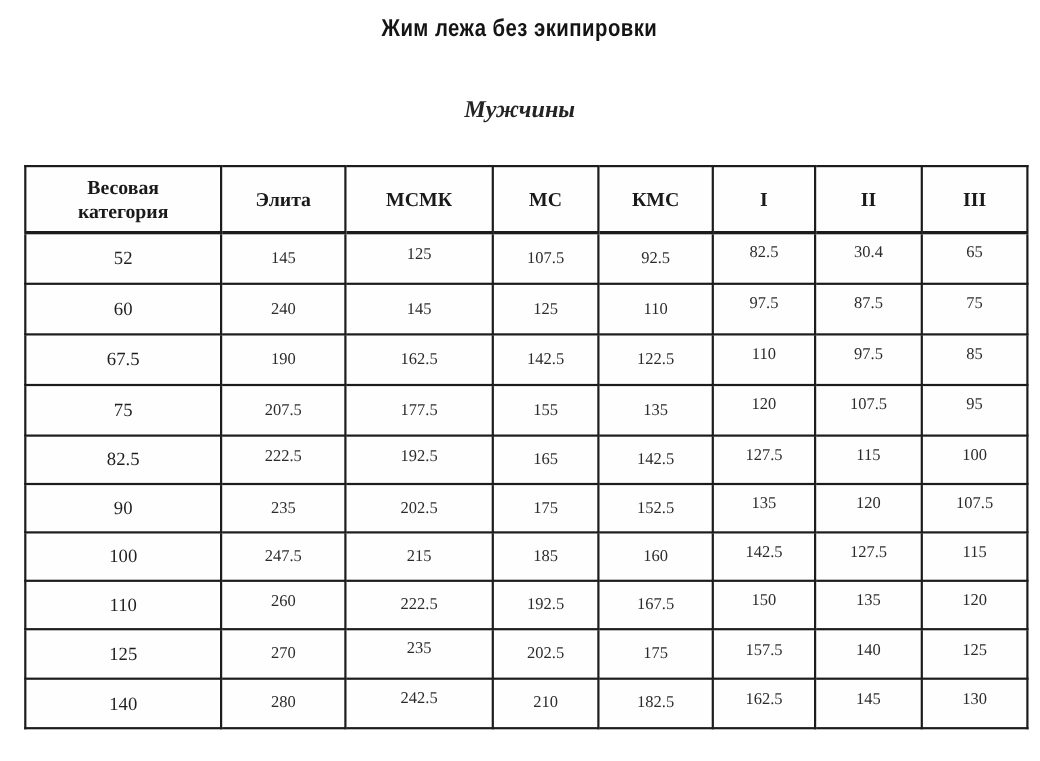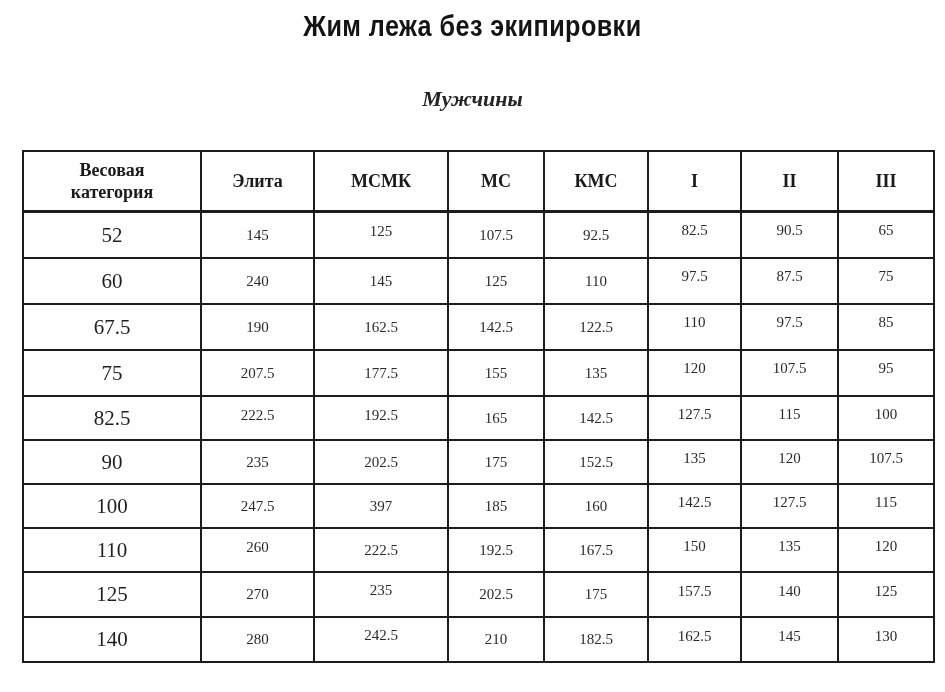--- a/index.html
+++ b/index.html
@@ -16,21 +16,21 @@
     color: #1f1f1f;
     overflow: hidden;
   }
   .title {
     position: absolute;
     top: 10px;
     left: 0;
     width: 100%;
     text-align: center;
     margin: 0;
-    font-size: 30px;
+    font-size: 22px;
     line-height: 32px;
     font-weight: bold;
     color: #141414;
     font-family: "Liberation Sans", sans-serif;
   }
   .title .title-inner {
     display: inline-block;
     transform: scaleX(0.84);
     transform-origin: center;
     letter-spacing: 0.5px;
@@ -74,21 +74,21 @@
   }
   .standards-table thead th:first-child {
     padding: 0 30px;
   }
   .standards-table tbody td {
     height: 35px;
     font-size: 15px;
     color: #2b2b2b;
   }
   .standards-table tbody td.cat {
-    font-size: 21px;
+    font-size: 17px;
     color: #1f1f1f;
   }
   
   .standards-table tbody td:nth-child(n+6) { padding-bottom: 7px; }
   .standards-table tbody tr:nth-child(-n+4) td:nth-child(n+6) { padding-bottom: 9px; }
   .standards-table tbody tr:nth-child(1) td:nth-child(3),
   .standards-table tbody tr:nth-child(9) td:nth-child(3),
   .standards-table tbody tr:nth-child(10) td:nth-child(3),
   .standards-table tbody tr:nth-child(11) td:nth-child(3) { padding-bottom: 8px; }
   .standards-table tbody tr:nth-child(8) td:nth-child(2),
@@ -130,21 +130,21 @@
         </tr>
     </thead>
     <tbody id="table-body">
         <tr>
           <td class="cat">52</td>
           <td>145</td>
           <td>125</td>
           <td>107.5</td>
           <td>92.5</td>
           <td>82.5</td>
-          <td>90.5</td>
+          <td>30.4</td>
           <td>65</td>
         </tr>
         <tr>
           <td class="cat">60</td>
           <td>240</td>
           <td>145</td>
           <td>125</td>
           <td>110</td>
           <td>97.5</td>
           <td>87.5</td>
@@ -186,21 +186,21 @@
           <td>202.5</td>
           <td>175</td>
           <td>152.5</td>
           <td>135</td>
           <td>120</td>
           <td>107.5</td>
         </tr>
         <tr>
           <td class="cat">100</td>
           <td>247.5</td>
-          <td>397</td>
+          <td>215</td>
           <td>185</td>
           <td>160</td>
           <td>142.5</td>
           <td>127.5</td>
           <td>115</td>
         </tr>
         <tr>
           <td class="cat">110</td>
           <td>260</td>
           <td>222.5</td>

